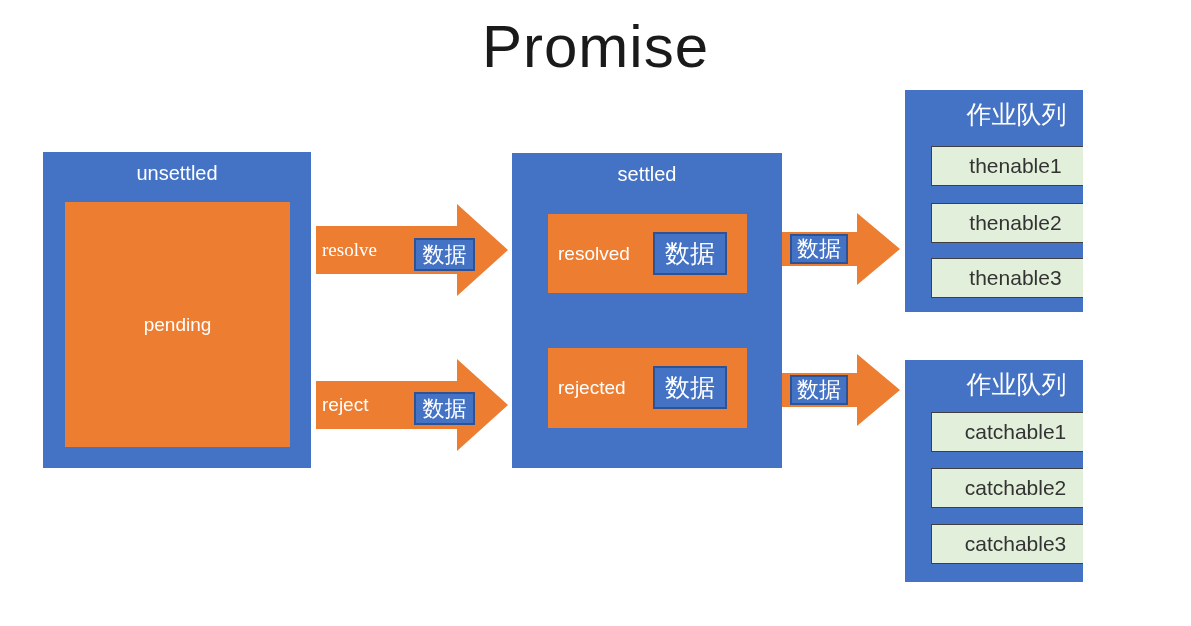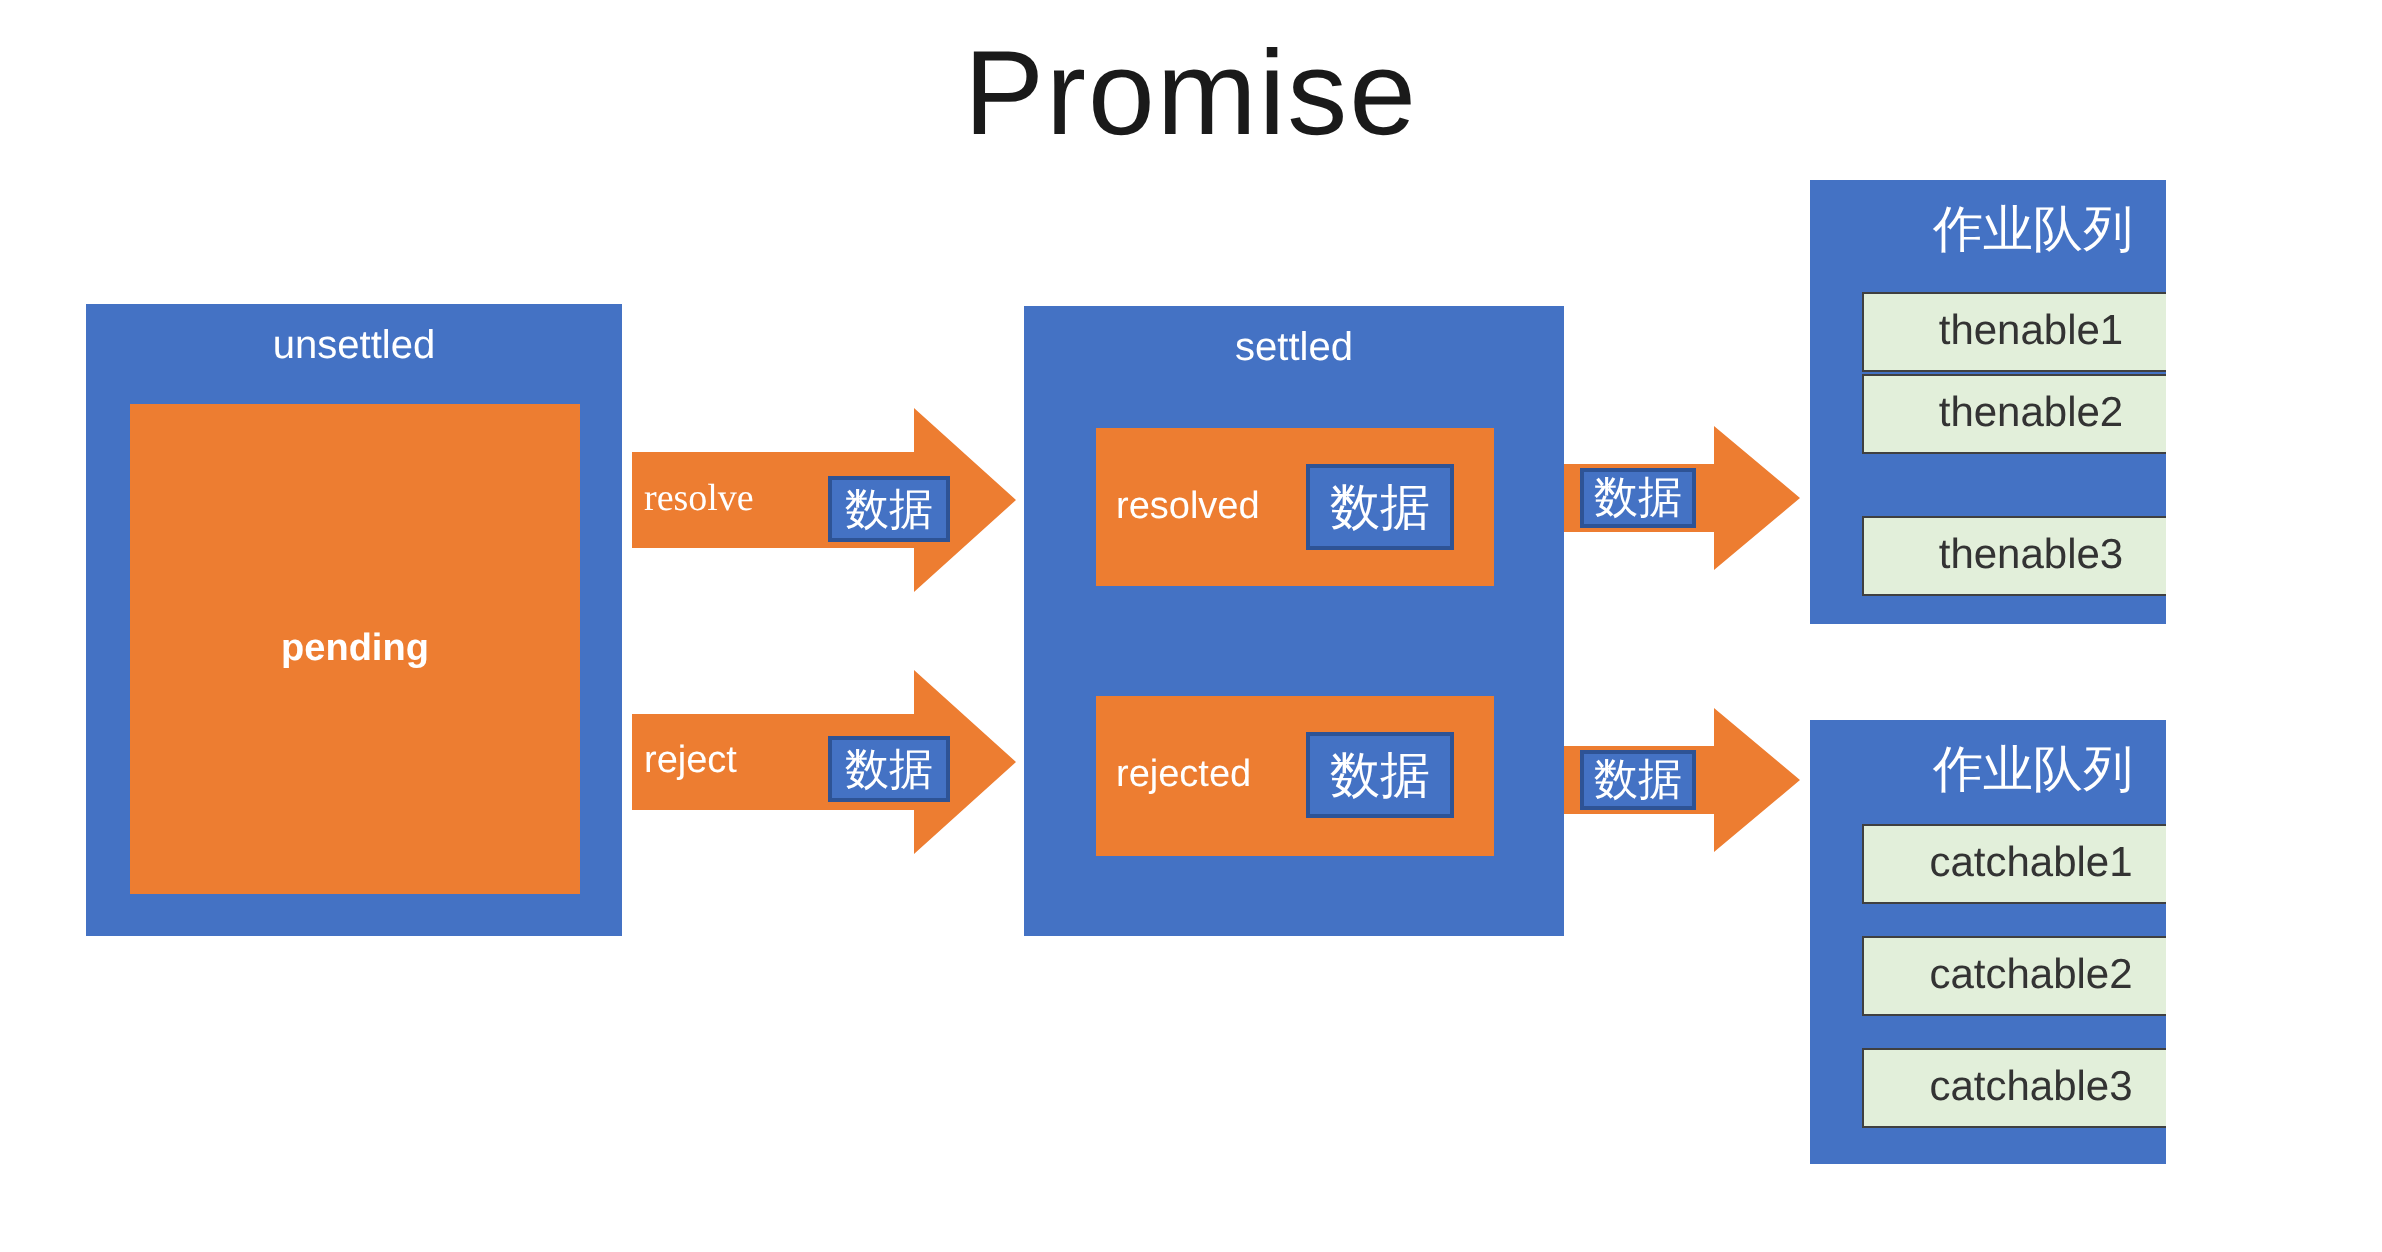--- a/index.html
+++ b/index.html
@@ -17,21 +17,21 @@
     color:#ffffff;font-size:20px;
   }
   .queue-title{
     position:absolute;left:0;top:8px;width:100%;text-align:center;
     color:#ffffff;font-size:25px;
   }
   .orange-box{position:absolute;background:var(--orange);}
   .center-label{
     position:absolute;left:0;top:0;width:100%;height:100%;
     display:flex;align-items:center;justify-content:center;
-    color:#ffffff;font-size:19px;font-weight:bold;
+    color:#ffffff;font-size:19px;
   }
   .state-label{
     position:absolute;left:10px;top:0;height:100%;
     display:flex;align-items:center;color:#ffffff;font-size:19px;
   }
   .chip{
     position:absolute;box-sizing:border-box;background:var(--blue);
     border:2px solid var(--chip-border);color:#ffffff;
     display:flex;align-items:center;justify-content:center;
   }
@@ -66,21 +66,21 @@
   </div>
 
   <div class="arrow" style="left:316px;top:204px;width:192px;height:92px;font-family:Liberation Serif, serif;">
     <svg width="192" height="92" viewBox="0 0 192 92">
       <polygon class="arrow-shape" points="0,22 141,22 141,0 192,46 141,92 141,70 0,70"></polygon>
     </svg>
     <span class="arrow-label">resolve</span>
     <div class="chip chip-sm" style="left:98px;top:34px;width:61px;height:33px;">数据</div>
   </div>
 
-  <div class="arrow" style="left:316px;top:335px;width:192px;height:92px;padding-left:38px;">
+  <div class="arrow" style="left:316px;top:359px;width:192px;height:92px;padding-left:38px;">
     <svg width="192" height="92" viewBox="0 0 192 92">
       <polygon class="arrow-shape" points="0,22 141,22 141,0 192,46 141,92 141,70 0,70"></polygon>
     </svg>
     <span class="arrow-label">reject</span>
     <div class="chip chip-sm" style="left:98px;top:33px;width:61px;height:33px;">数据</div>
   </div>
 
   <div class="panel" style="left:512px;top:153px;width:270px;height:315px;">
     <div class="panel-title">settled</div>
 
@@ -105,21 +105,21 @@
   <div class="arrow" style="left:782px;top:354px;width:118px;height:72px;">
     <svg width="118" height="72" viewBox="0 0 118 72">
       <polygon class="arrow-shape" points="0,19 75,19 75,0 118,36 75,72 75,53 0,53"></polygon>
     </svg>
     <div class="chip chip-sm" style="left:8px;top:21px;width:58px;height:30px;">数据</div>
   </div>
 
   <div class="panel" style="left:905px;top:90px;width:223px;height:222px;">
     <div class="queue-title">作业队列</div>
     <div class="queue-item" style="top:56px;">thenable1</div>
-    <div class="queue-item" style="top:97px;">thenable2</div>
+    <div class="queue-item" style="top:113px;">thenable2</div>
     <div class="queue-item" style="top:168px;">thenable3</div>
   </div>
 
   <div class="panel" style="left:905px;top:360px;width:223px;height:222px;">
     <div class="queue-title">作业队列</div>
     <div class="queue-item" style="top:52px;">catchable1</div>
     <div class="queue-item" style="top:108px;">catchable2</div>
     <div class="queue-item" style="top:164px;">catchable3</div>
   </div>
 

